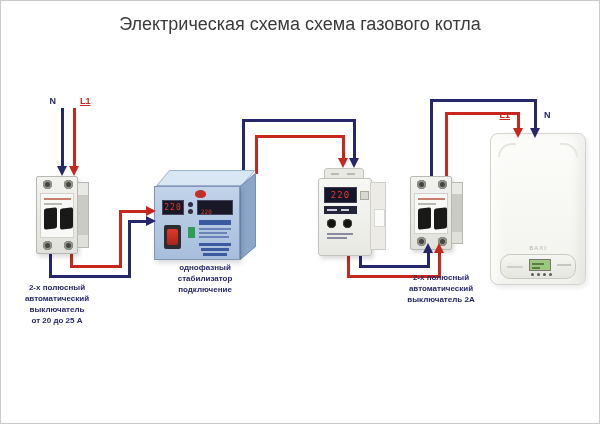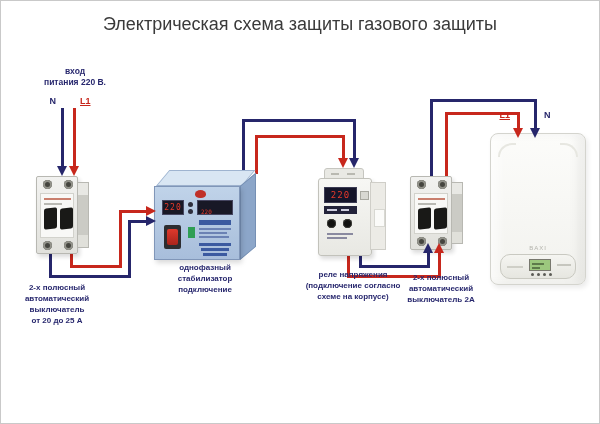--- a/index.html
+++ b/index.html
@@ -93,24 +93,22 @@
   .bl-lcdline2{position:absolute;left:2px;top:7px;width:8px;height:2px;background:#5d7a4a;}
   .bl-slot{position:absolute;left:6px;top:11px;width:16px;height:2px;background:#cfcfc7;}
   .bl-rtxt{position:absolute;left:56px;top:9px;width:14px;height:2px;background:#c6c6be;}
   .bl-dot{position:absolute;top:18px;width:3px;height:3px;border-radius:50%;background:#5c5c56;}
 </style>
 </head>
 <body>
 
 <div class="canvas">
 
-  <div class="title">Электрическая схема защиты газового защиты</div>
-
-  <div class="lbl" style="left:25px;top:66px;width:100px;font-size:8.5px;">вход
-питания 220 В.</div>
+  <div class="title">Электрическая схема схема газового котла</div>
+
   <div class="term nt" style="left:38px;top:96px;width:18px;text-align:right;">N</div>
   <div class="term ph" style="left:80px;top:96px;width:20px;">L1</div>
 
   <div class="w nt" style="left:61px;top:108px;width:3px;height:62px"></div>
   <div class="ar ar-d nt" style="left:57px;top:166px"></div>
   <div class="w nt" style="left:49px;top:250px;width:3px;height:28px"></div>
   <div class="w nt" style="left:49px;top:275px;width:82px;height:3px"></div>
   <div class="w nt" style="left:128px;top:220px;width:3px;height:58px"></div>
   <div class="w nt" style="left:128px;top:220px;width:21px;height:3px"></div>
   <div class="ar ar-r nt" style="left:146px;top:216px"></div>
@@ -213,23 +211,20 @@
       </div>
       <div class="rl-knob" style="left:8px"></div>
       <div class="rl-knob" style="left:24px"></div>
       <div class="rl-txt" style="left:8px;top:54px;width:26px"></div>
       <div class="rl-txt" style="left:8px;top:58px;width:20px"></div>
     </div>
     <div class="rl-side">
       <div class="rl-sidelbl"></div>
     </div>
   </div>
-  <div class="lbl" style="left:294px;top:269px;width:118px">реле напряжения
-(подключение согласно
-схеме на корпусе)</div>
 
   <div class="breaker" style="left:410px;top:176px;height:74px">
     <div class="bk-main">
       <div class="bk-screwrow top">
         <div class="bk-screw"></div>
         <div class="bk-screw"></div>
       </div>
       <div class="bk-face">
         <div class="bk-redline"></div>
         <div class="bk-mark"></div>

